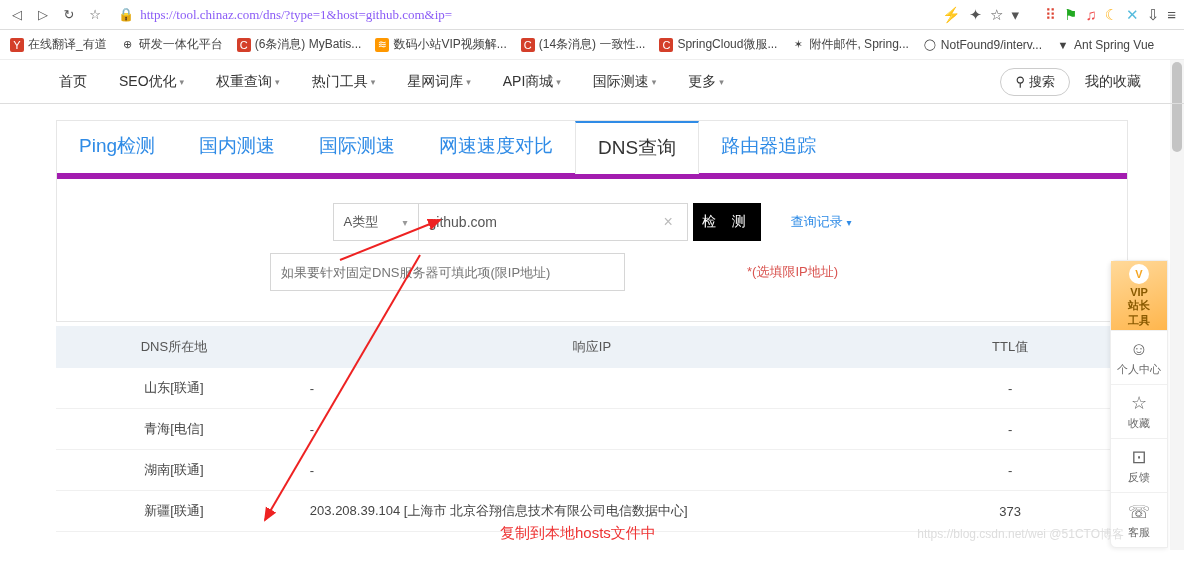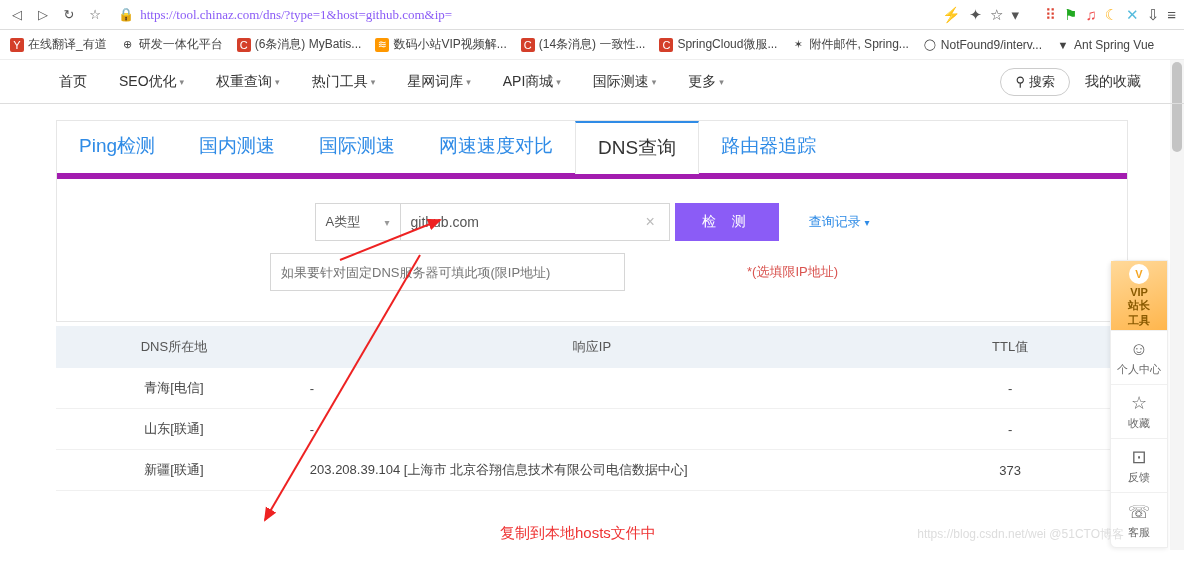--- a/index.html
+++ b/index.html
@@ -24,21 +24,21 @@
 .card { border:1px solid #e6e6e6; }
 .breadcrumb { padding:14px 16px; font-size:13px; color:#666; border-bottom:1px dashed #eee; }
 .breadcrumb a { color:#2f8be6; text-decoration:none; }
 .subtabs { display:flex; border-bottom:6px solid #a21caf; font-size:19px; }
 .subtabs .stab { padding:12px 22px; color:#2f8be6; cursor:pointer; }
 .subtabs .stab.active { color:#333; border:1px solid #e6e6e6; border-bottom:1px solid #fff; margin-bottom:-1px; border-top:2px solid #2f8be6; }
 .form-area { padding:24px 0 18px; }
 .form-row { display:flex; justify-content:center; align-items:center; gap:0; margin-bottom:12px; position:relative; }
 .select-type { width:85px; height:38px; border:1px solid #d6d6d6; border-right:none; display:flex; align-items:center; justify-content:space-between; padding:0 10px; font-size:13px; color:#555; cursor:pointer; }
 .host-input { width:270px; height:38px; border:1px solid #d6d6d6; padding:4px 10px; font-size:14px; color:#555; outline:none; }
-.detect-btn { width:104px; height:38px; background:#8b5cf6; color:#fff; border:none; font-size:14px; letter-spacing:6px; cursor:pointer; margin-left:10px; }
+.detect-btn { width:68px; height:38px; background:#000000; color:#fff; border:none; font-size:14px; letter-spacing:6px; cursor:pointer; margin-left:10px; }
 .history-link { color:#2f8be6; font-size:13px; margin-left:30px; cursor:pointer; }
 .ip-input { width:355px; height:38px; border:1px solid #d6d6d6; padding:0 10px; font-size:13px; color:#aaa; outline:none; }
 .ip-hint { color:#d9534f; font-size:13px; margin-left:22px; }
 .table { width:100%; border-collapse:collapse; font-size:13px; margin-top:4px; }
 .table thead { background:#edf2f7; }
 .table th { padding:12px 16px; font-weight:normal; color:#555; text-align:center; }
 .table td { padding:11px 8px; border-bottom:1px solid #f0f0f0; text-align:center; color:#444; }
 .table td.left { text-align:left; padding-left:18px; }
 .annotation { position:absolute; color:#ee3333; font-size:15px; left:500px; top:480px; pointer-events:none;text-align:right; }
 svg.arrow { position:absolute; pointer-events:none; }
@@ -202,26 +202,31 @@
     <table class="table">
       <thead>
           <tr>
         <th style="width:22%">DNS所在地</th>
         <th style="width:56%">响应IP</th>
         <th style="width:22%">TTL值</th>
       </tr>
         </thead>
       <tbody id="tbody-holder">
           <tr>
+            <td>山东[联通]</td>
+            <td class="left">-</td>
+            <td>-</td>
+          </tr>
+          <tr>
             <td>青海[电信]</td>
             <td class="left">-</td>
             <td>-</td>
           </tr>
           <tr>
-            <td>山东[联通]</td>
+            <td>湖南[联通]</td>
             <td class="left">-</td>
             <td>-</td>
           </tr>
           <tr>
             <td>新疆[联通]</td>
             <td class="left">203.208.39.104 [上海市 北京谷翔信息技术有限公司电信数据中心]</td>
             <td>373</td>
           </tr>
         </tbody>
     </table>

